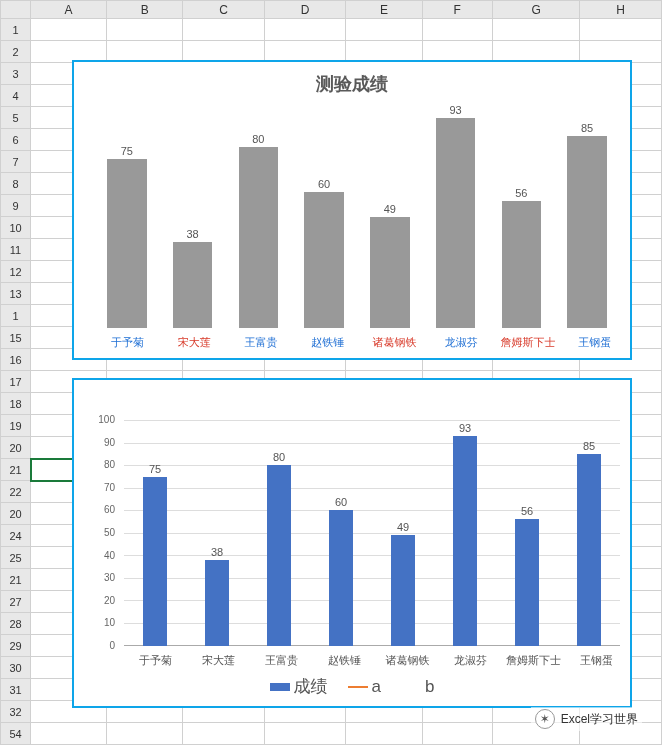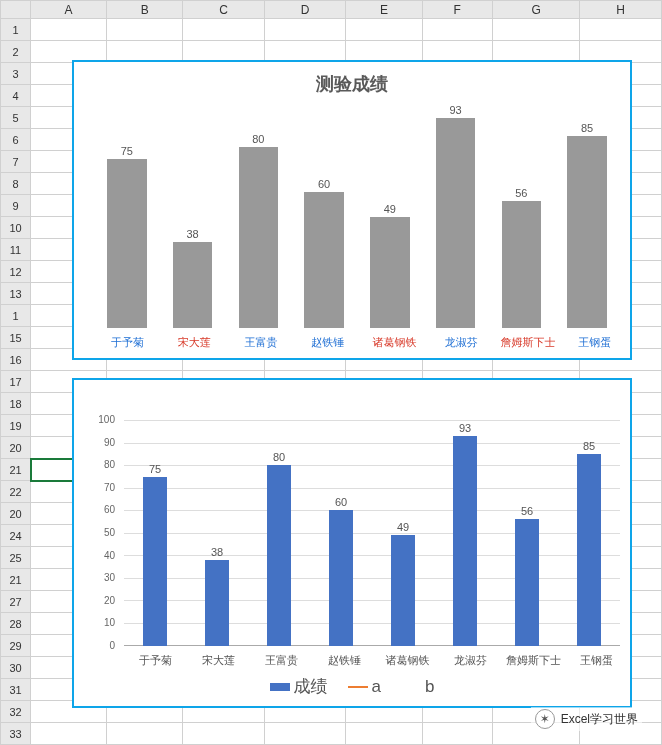--- a/index.html
+++ b/index.html
@@ -528,21 +528,21 @@
         <td></td>
         <td></td>
         <td></td>
         <td></td>
         <td></td>
         <td></td>
         <td></td>
         <td></td>
       </tr>
       <tr>
-        <th class="rowh">33</th>
+        <th class="rowh">54</th>
         <td></td>
         <td></td>
         <td></td>
         <td></td>
         <td></td>
         <td></td>
         <td></td>
         <td></td>
       </tr>
     </tbody>

